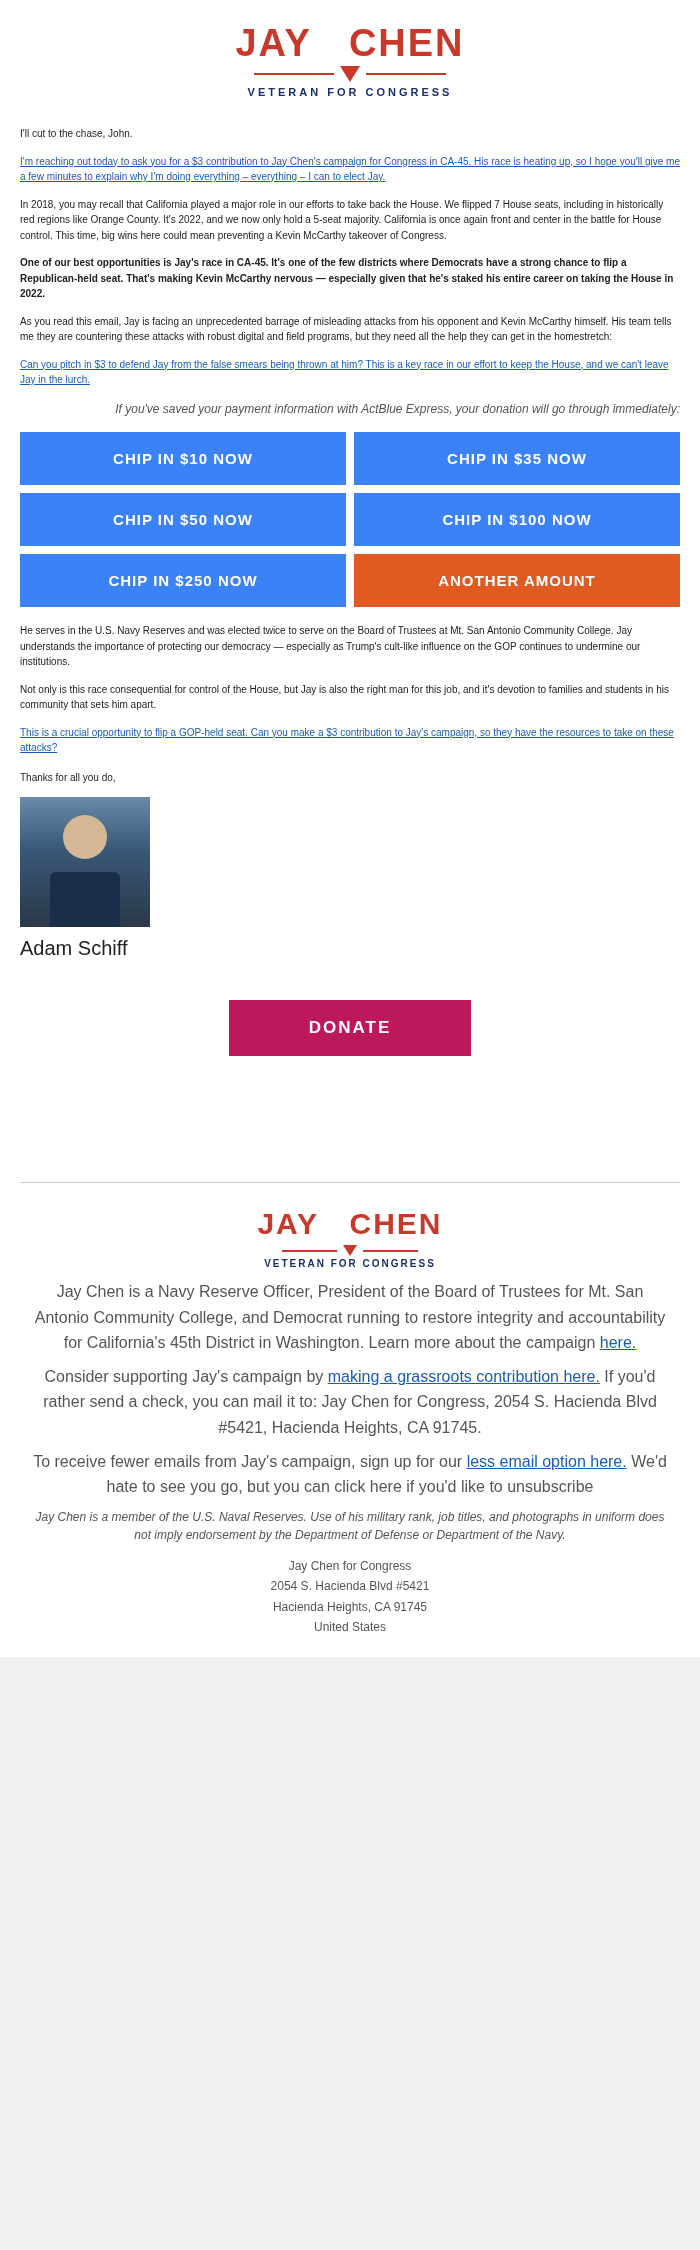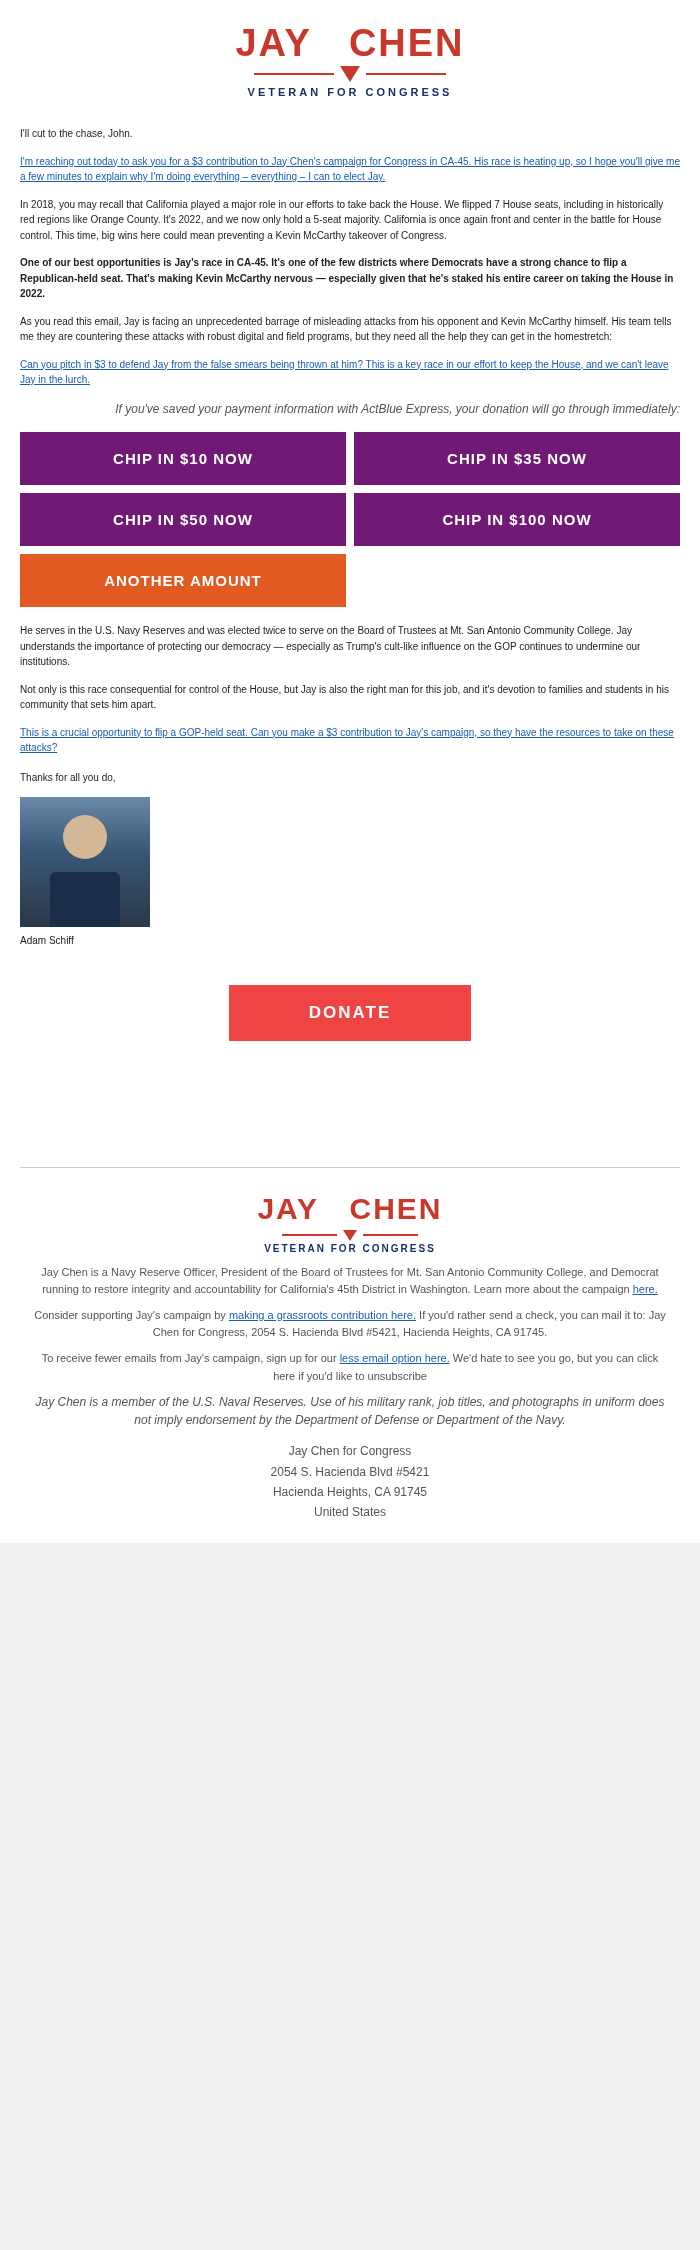--- a/index.html
+++ b/index.html
@@ -93,21 +93,21 @@
       padding: 18px 10px;
       font-size: 15px;
       font-weight: bold;
       letter-spacing: 1px;
       text-align: center;
       border: none;
       cursor: pointer;
       color: #fff;
     }
     .donate-btn.navy {
-      background: #701a75;
+      background: #3b82f6;
       text-align: center;
     }
     .donate-btn.orange {
       background: #e05a22;
     }
     .signature-section {
       margin-top: 14px;
     }
     .signature-photo {
       width: 130px;
@@ -140,31 +140,31 @@
       width: 70px;
       height: 55px;
       background: #1a2e4a;
       border-radius: 6px 6px 0 0;
       position: absolute;
       bottom: 0;
       left: 50%;
       transform: translateX(-50%);
     }
     .signature-name {
-      font-size: 10px;
+      font-size: 20px;
       color: #222;
       margin-bottom: 16px;
     }
     .donate-section {
       text-align: center;
       padding: 20px 0 30px;
     }
     .big-donate-btn {
       display: inline-block;
-      background: #ef4444;
+      background: #be185d;
       color: #fff;
       font-size: 17px;
       font-weight: bold;
       letter-spacing: 2px;
       padding: 18px 80px;
       border: none;
       cursor: pointer;
       text-align: center;
     }
     .spacer {
@@ -194,21 +194,21 @@
     }
     .footer-subtitle {
       font-size: 10px;
       font-weight: bold;
       color: #1a2e6b;
       letter-spacing: 2px;
       text-transform: uppercase;
       margin-bottom: 10px;
     }
     .footer-text {
-      font-size: 11px;
+      font-size: 16px;
       color: #555;
       line-height: 1.6;
       margin-bottom: 8px;
     }
     .footer-text a {
       color: #1a5cb5;
       text-decoration: underline;
     }
     .footer-italic {
       font-style: italic;
@@ -263,20 +263,21 @@
       <a class="link-text">Can you pitch in $3 to defend Jay from the false smears being thrown at him? This is a key race in our effort to keep the House, and we can't leave Jay in the lurch.</a>
     </p>
 
     <p class="actblue-note">If you've saved your payment information with ActBlue Express, your donation will go through immediately:</p>
 
     <div class="donation-grid">
       <button class="donate-btn navy">CHIP IN $10 NOW</button>
       <button class="donate-btn navy">CHIP IN $35 NOW</button>
       <button class="donate-btn navy">CHIP IN $50 NOW</button>
       <button class="donate-btn navy">CHIP IN $100 NOW</button>
+      <button class="donate-btn navy">CHIP IN $250 NOW</button>
       <button class="donate-btn orange">ANOTHER AMOUNT</button>
     </div>
 
     <p>He serves in the U.S. Navy Reserves and was elected twice to serve on the Board of Trustees at Mt. San Antonio Community College. Jay understands the importance of protecting our democracy — especially as Trump's cult-like influence on the GOP continues to undermine our institutions.</p>
 
     <p>Not only is this race consequential for control of the House, but Jay is also the right man for this job, and it's devotion to families and students in his community that sets him apart.</p>
 
     <p>
       <a class="link-text">This is a crucial opportunity to flip a GOP-held seat. Can you make a $3 contribution to Jay's campaign, so they have the resources to take on these attacks?</a>
     </p>

